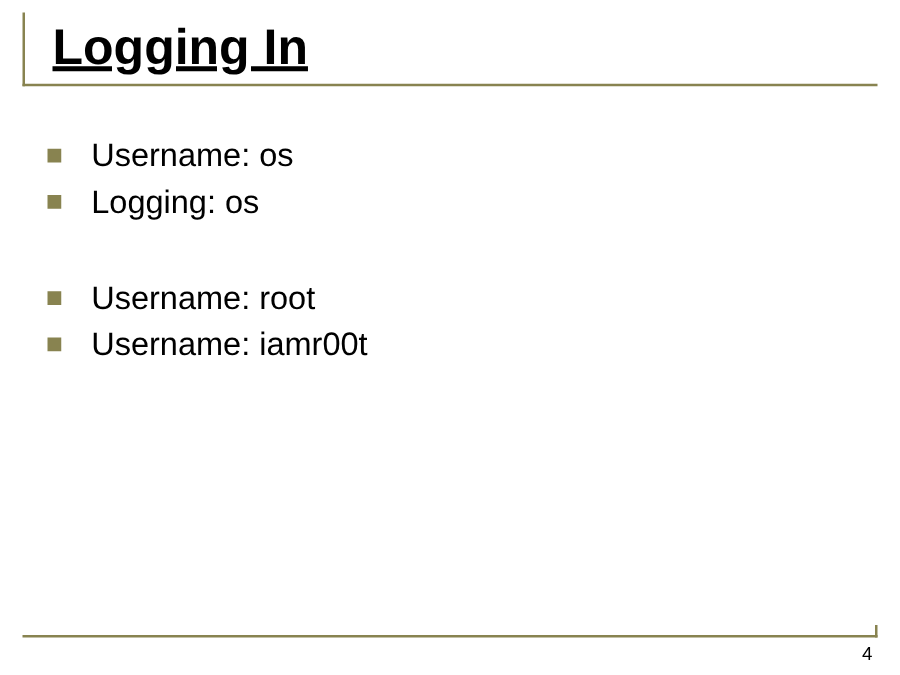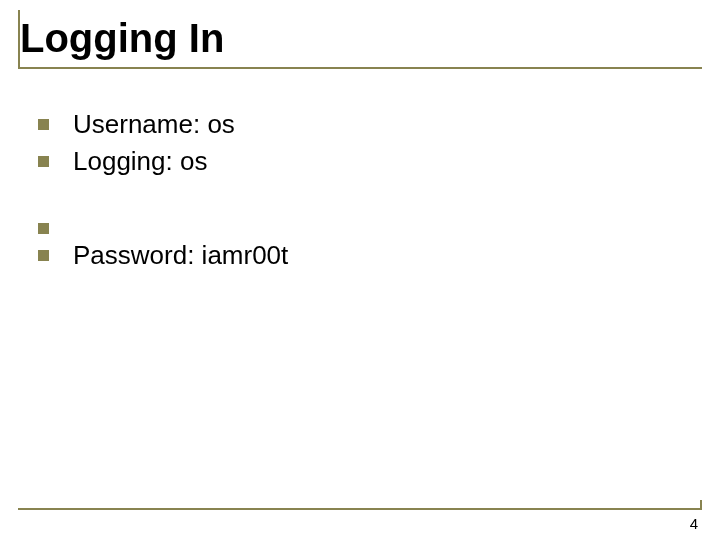--- a/index.html
+++ b/index.html
@@ -28,21 +28,22 @@
     left: 0;
     top: 0;
     bottom: -2px;
     width: 2px;
     background: #888350;
   }
   .title {
     font-size: 40px;
     font-weight: bold;
     color: #000;
-    padding-left: 0;
+    padding-left: 22px;
+    text-decoration: underline;
   }
   .content {
     padding: 40px 0 0 20px;
   }
   .group {
     margin-bottom: 46px;
   }
   .item {
     display: flex;
     align-items: center;
@@ -98,22 +99,23 @@
         <div class="text">Username: os</div>
       </div>
       <div class="item">
         <div class="bullet"></div>
         <div class="text">Logging: os</div>
       </div>
     </div>
     <div class="group">
       <div class="item">
         <div class="bullet"></div>
+        <div class="text">Username: root</div>
       </div>
       <div class="item">
         <div class="bullet"></div>
-        <div class="text">Password: iamr00t</div>
+        <div class="text">Username: iamr00t</div>
       </div>
     </div>
   </div>
   <div class="bottom-rule"></div>
 </div>
 <div class="page-num">4</div>
 
 </body></html>

